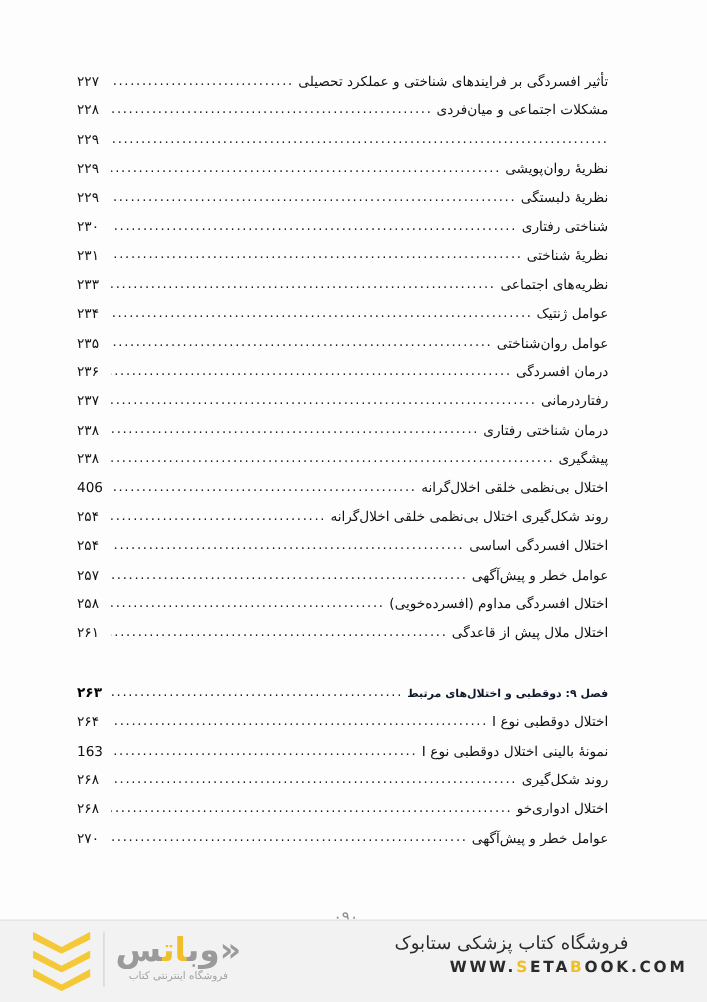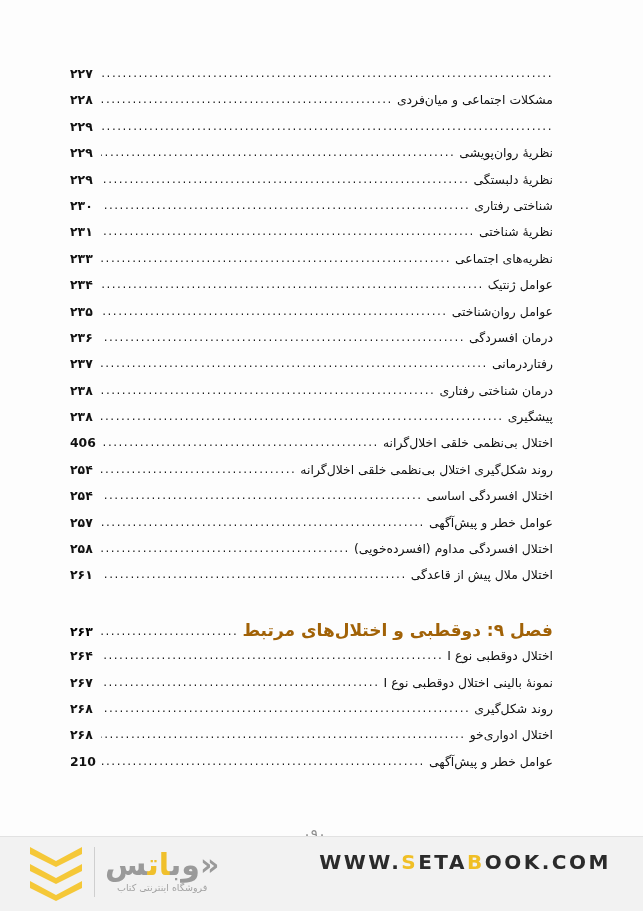--- a/index.html
+++ b/index.html
@@ -48,22 +48,22 @@
     flex: 0 0 auto;
     font-size: 12.4px;
     color: #111111;
     letter-spacing: 0.1px;
     padding-left: 4px;
     line-height: 1;
   }
 
   .toc-row.chapter .toc-title {
     font-weight: bold;
-    font-size: 17px;
-    color: #a16207;
+    font-size: 10px;
+    color: #0f172a;
   }
 
   .toc-dots {
     flex: 1 1 auto;
     overflow: hidden;
     position: relative;
     height: 12px;
     min-width: 10px;
   }
   .toc-dots::before {
@@ -80,21 +80,20 @@
   .toc-page {
     flex: 0 0 auto;
     font-size: 12.4px;
     color: #111111;
     padding-right: 5px;
     min-width: 26px;
     text-align: left;
     line-height: 1;
     direction: ltr;
     unicode-bidi: embed;
-    font-weight: bold;
   }
   .toc-row.chapter .toc-page { font-weight: bold; color: #000000; }
 
   .toc-gap { height: 28px; }
 
   
   #folio {
     position: absolute;
     left: 0;
     right: 14px;
@@ -179,37 +178,39 @@
     text-align: center;
     width: 320px;
   }
   #brand-fa {
     font-size: 16.5px;
     color: #2b2b2b;
     direction: rtl;
     line-height: 1.35;
   }
   #brand-url {
-    font-size: 20px;
+    font-size: 14px;
     font-weight: bold;
     color: #2b2b2b;
     direction: ltr;
     letter-spacing: 2.5px;
     margin-top: 3px;
     white-space: nowrap;
+    text-align: right;
   }
   #brand-url .gold { color: #f0bf26; }
 </style>
 </head>
 <body>
 
 <div id="page-sheet">
 
   <div id="toc">
       <div class="toc-row">
+        <span class="toc-title">تأثیر افسردگی بر فرایندهای شناختی و عملکرد تحصیلی</span>
         <span class="toc-dots"></span>
         <span class="toc-page">۲۲۷</span>
       </div>
       <div class="toc-row">
         <span class="toc-title">مشکلات اجتماعی و میان‌فردی</span>
         <span class="toc-dots"></span>
         <span class="toc-page">۲۲۸</span>
       </div>
       <div class="toc-row">
         <span class="toc-dots"></span>
@@ -307,36 +308,36 @@
         <span class="toc-page">۲۶۳</span>
       </div>
       <div class="toc-row">
         <span class="toc-title">اختلال دوقطبی نوع I</span>
         <span class="toc-dots"></span>
         <span class="toc-page">۲۶۴</span>
       </div>
       <div class="toc-row">
         <span class="toc-title">نمونۀ بالینی اختلال دوقطبی نوع I</span>
         <span class="toc-dots"></span>
-        <span class="toc-page">۲۶۷</span>
+        <span class="toc-page">163</span>
       </div>
       <div class="toc-row">
         <span class="toc-title">روند شکل‌گیری</span>
         <span class="toc-dots"></span>
         <span class="toc-page">۲۶۸</span>
       </div>
       <div class="toc-row">
         <span class="toc-title">اختلال ادواری‌خو</span>
         <span class="toc-dots"></span>
         <span class="toc-page">۲۶۸</span>
       </div>
       <div class="toc-row">
         <span class="toc-title">عوامل خطر و پیش‌آگهی</span>
         <span class="toc-dots"></span>
-        <span class="toc-page">210</span>
+        <span class="toc-page">۲۷۰</span>
       </div>
     </div>
 
   <div id="folio">۰۹۰</div>
 </div>
 
 <div id="footer">
   <div id="footer-inner">
 
     <div id="logo-block">
@@ -362,17 +363,18 @@
         </div>
         <div class="chev" style="top:38px">
           <svg width="56" height="20" viewBox="0 0 56 20" aria-hidden="true">
             <path d="M2 0 L28 14 L54 0 L54 7 L28 20 L2 7 Z" fill="#f5c838"></path>
           </svg>
         </div>
       </div>
     </div>
 
     <div id="brand-block">
+      <div id="brand-fa">فروشگاه کتاب پزشکی ستابوک</div>
       <div id="brand-url"><span>WWW.</span><span class="gold">S</span><span>ETA</span><span class="gold">B</span><span>OOK.COM</span></div>
     </div>
 
   </div>
 </div>
 
 </body></html>

